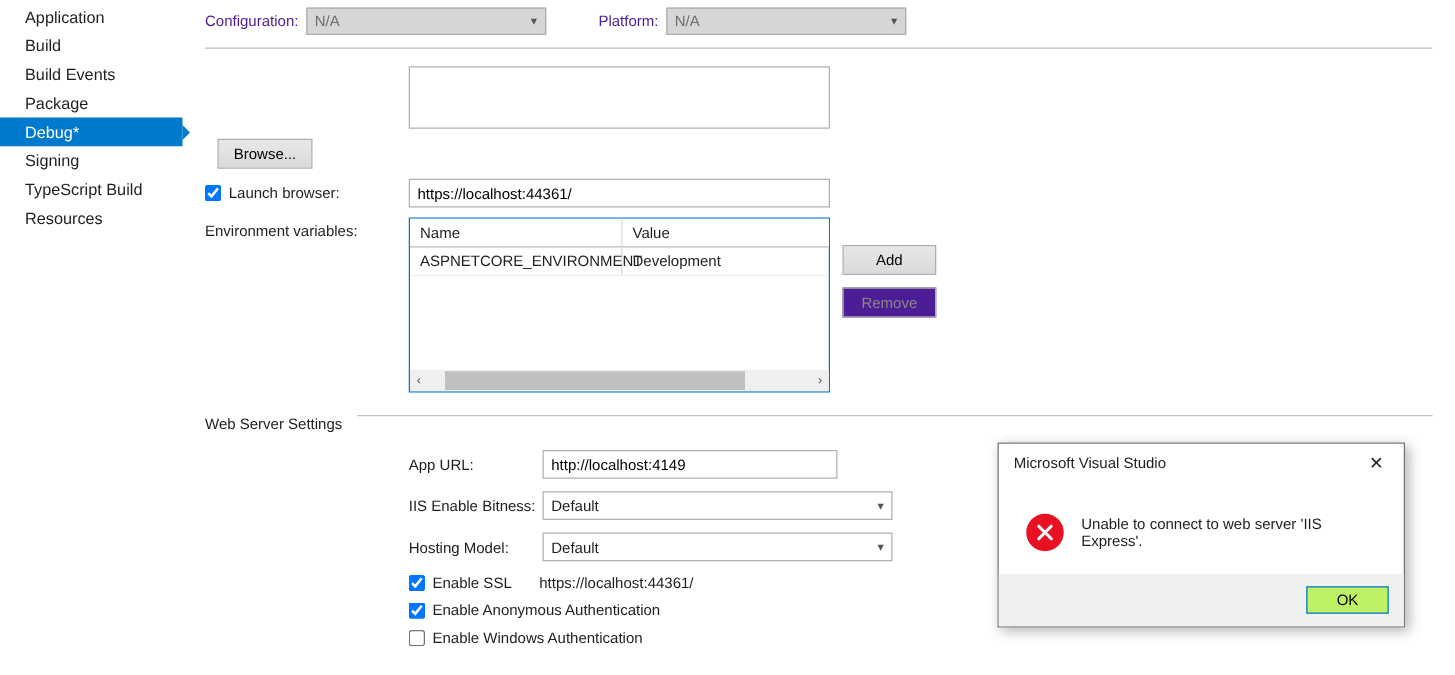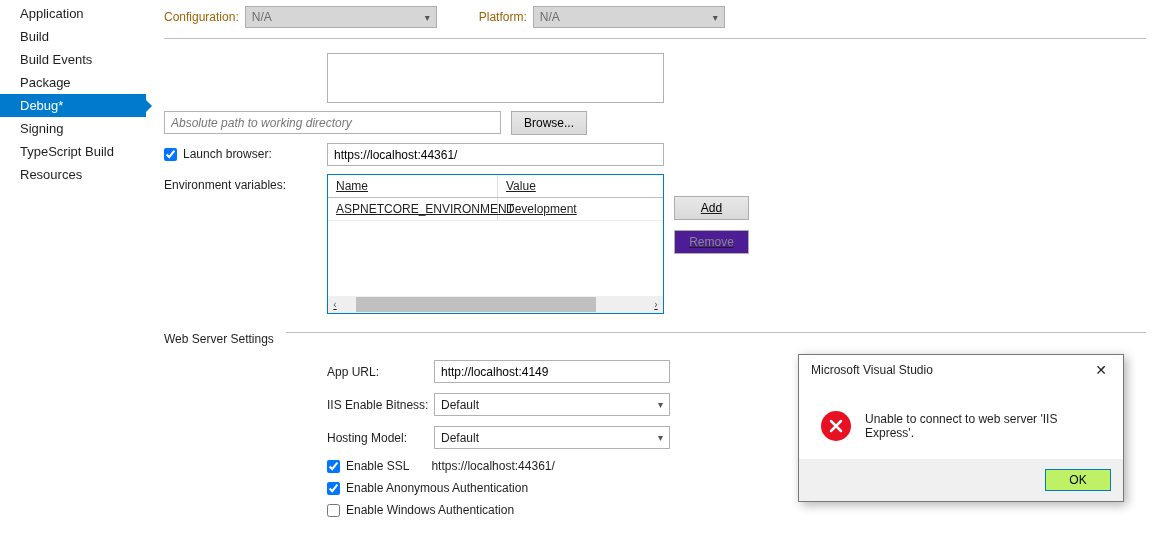--- a/index.html
+++ b/index.html
@@ -42,21 +42,21 @@
   margin-left: 146px;
   padding: 0 18px 0 18px;
 }
 .config-row {
   display: flex;
   align-items: center;
   gap: 6px;
   padding: 6px 0 10px 0;
   color: #6d6d6d;
 }
-.config-row label { color: #a16207; }
+.config-row label { color: #4c1d95; }
 .combo-disabled {
   width: 192px;
   height: 22px;
   background: #d6d6d6;
   border: 1px solid #adadad;
   color: #6d6d6d;
   padding: 2px 6px;
   display: flex;
   align-items: center;
   justify-content: space-between;
@@ -90,21 +90,21 @@
   cursor: pointer;
 }
 .btn.disabled {
   color: #888;
   background: #4c1d95;
 }
 .browse-btn { margin-left: 10px; }
 .cb-wrap { display: flex; align-items: center; gap: 6px; }
 .cb-wrap input[type=checkbox] { width: 13px; height: 13px; }
 
-.env-section { display: flex; gap: 10px; text-decoration: underline; }
+.env-section { display: flex; gap: 10px; }
 .env-table {
   width: 337px;
   height: 140px;
   border: 1px solid #007acc;
   position: relative;
   display: flex;
   flex-direction: column;
 }
 .env-head { display: flex; border-bottom: 1px solid #bdbdbd; background: #fff; }
 .env-head .col { padding: 4px 8px; font-size: 12px; }
@@ -119,21 +119,21 @@
 .env-scroll .arrow { width: 14px; text-align: center; font-size: 10px; color: #555; }
 .env-btn-col { display: flex; flex-direction: column; gap: 10px; padding-top: 22px; }
 
 .section-header { display: flex; margin: 18px 0 14px 0; gap: 12px; }
 .section-header .line { flex: 1; border-top: 1px solid #c0c0c0; }
 
 .sub-row { display: flex; align-items: center; margin-bottom: 10px; }
 .sub-row .sub-label { width: 107px; }
 .sub-input { width: 236px; height: 23px; border: 1px solid #b1b1b1; padding: 3px 6px; font-family: Liberation Sans, sans-serif; font-size: 12px; }
 .select-like {
-  width: 236px; height: 23px; border: 1px solid #b1b1b1; padding: 3px 6px;
+  width: 280px; height: 23px; border: 1px solid #b1b1b1; padding: 3px 6px;
   display: inline-flex; align-items: center; justify-content: space-between;
   background: #fff;
 }
 .ssl-url { margin-left: 14px; }
 .copy-link { color: #0066cc; margin-left: auto; margin-right: 80px; cursor: pointer; }
 .cb-standalone { margin-bottom: 8px; padding-left: 0; display: flex; align-items: center; gap: 8px; }
 
 .sub-block { margin-left: 163px; }
 
 
@@ -213,21 +213,20 @@
     </div>
   </div>
 
   <div class="hr"></div>
 
   <div class="form-row" style="margin-left:163px;">
     <div class="textarea-empty"></div>
   </div>
 
   <div class="form-row">
-    <input class="textbox placeholder" type="text" placeholder="Absolute path to working directory" style="">
     <button class="btn browse-btn">Browse...</button>
   </div>
 
   <div class="form-row">
     <div class="form-label">
       <label class="cb-wrap">
         <input type="checkbox" checked="" style="">
         <span>Launch browser:</span>
       </label>
     </div>

